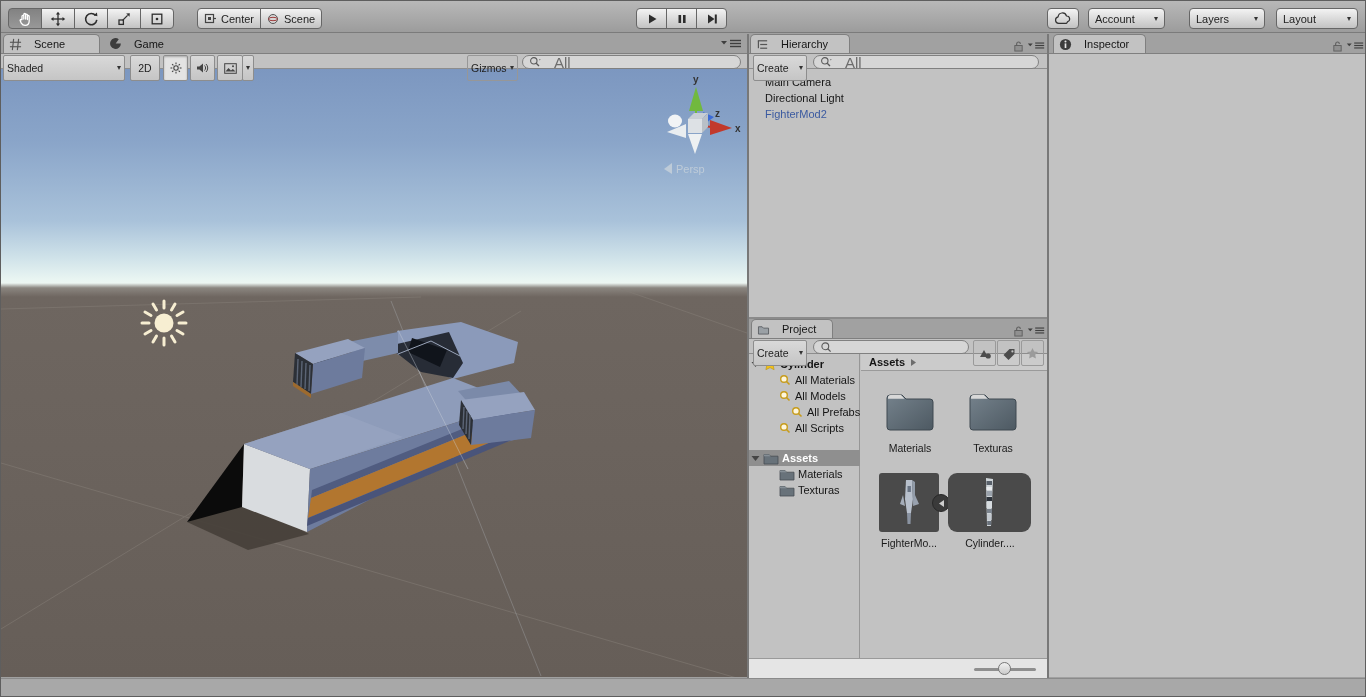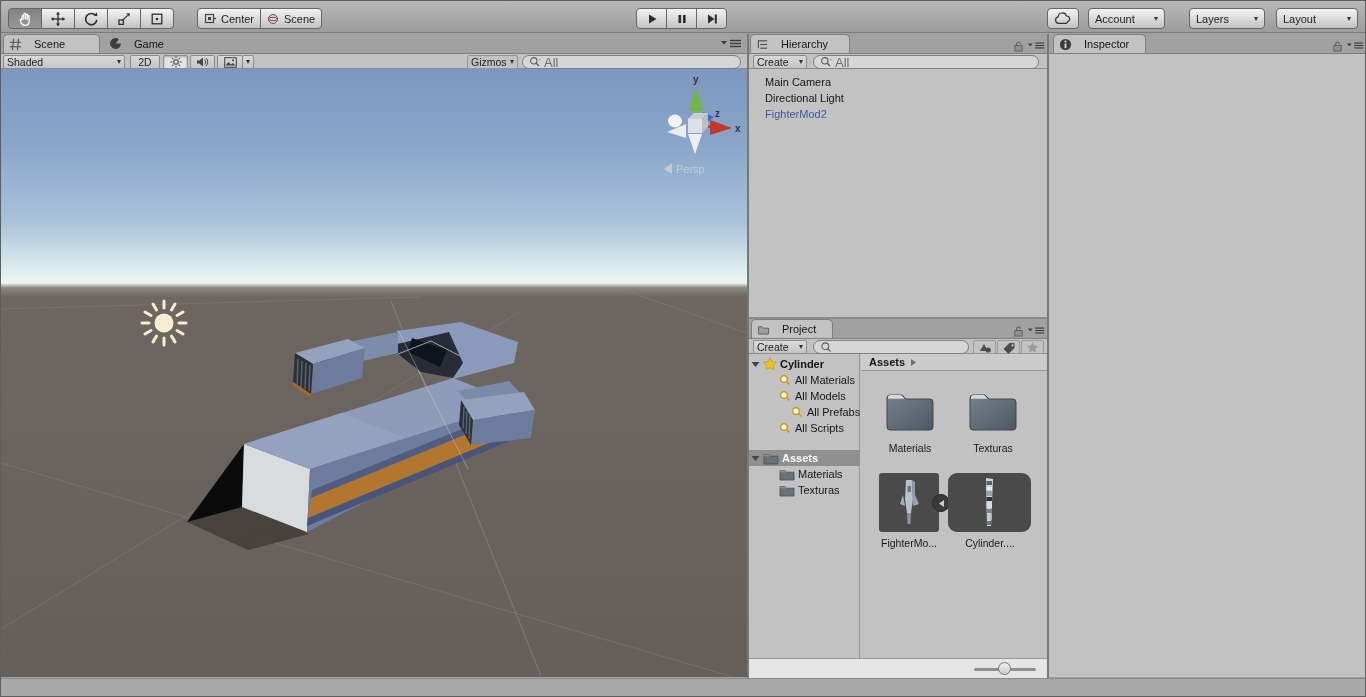--- a/index.html
+++ b/index.html
@@ -14,22 +14,22 @@
 .tbtn:last-child{border-radius:0 4px 4px 0}
 .tbtn.single{border-radius:4px}
 .tbtn.pressed{background:linear-gradient(#828282,#989898)}
 .arrow{font-size:8px;color:#333;line-height:1}
 
 .tab{position:absolute;top:33px;height:19px;display:flex;align-items:center;gap:12px;padding:0 10px 0 5px;background:#c2c2c2;border:1px solid #7f7f7f;border-bottom:none;border-radius:5px 5px 0 0;z-index:3}
 .tab.ghost{background:none;border:none}
 .panelmenu{position:absolute;display:flex;align-items:center;gap:2px;z-index:4}
 
 .ctrlbar{position:absolute;background:#c2c2c2;border-top:1px solid #7f7f7f;border-bottom:1px solid #8d8d8d;z-index:2}
-.mini{position:absolute;height:14px;display:flex;align-items:center;justify-content:center;gap:3px;background:linear-gradient(#d9d9d9,#c5c5c5);border:1px solid #8d8d8d;border-radius:2px;font-size:10.5px;color:#222;padding:0 3px}
-.pill{position:absolute;height:14px;display:flex;align-items:center;gap:2px;background:#d6d6d6;border:1px solid #808080;border-radius:8px;padding:0 6px;font-size:13px;color:#6d6d6d}
+.mini{position:absolute;height:14px;display:flex;align-items:center;justify-content:center;gap:3px;background:linear-gradient(#d9d9d9,#c5c5c5);border:1px solid #8d8d8d;border-radius:2px;font-size:10.5px;color:#222;padding:12px 3px}
+.pill{position:absolute;height:14px;display:flex;align-items:center;gap:12px;background:#d6d6d6;border:1px solid #808080;border-radius:8px;padding:0 6px;font-size:15px;color:#6d6d6d}
 .mini.on{background:#e3e3e3;box-shadow:inset 0 1px 2px rgba(0,0,0,.25)}
 
 .panelbg{position:absolute;background:#c2c2c2}
 .vdiv{position:absolute;width:2px;background:#787878;z-index:5}
 .hrow{height:16px;display:flex;align-items:center;padding-left:16px;font-size:11px}
 .trow{position:absolute;height:16px;display:flex;align-items:center;gap:3px;font-size:11px;white-space:nowrap;overflow:hidden}
 .sel{background:#8f8f8f;color:#fff;font-weight:bold}
 .gridlabel{position:absolute;height:12px;font-size:10.5px;color:#1a1a1a;text-align:center;overflow:hidden;white-space:nowrap}
 .tile{position:absolute;background:#4a4a4a}
 .statusbar{position:absolute;left:0;top:677px;width:1366px;height:20px;background:#a8a8a8;border-top:1px solid #8a8a8a}

